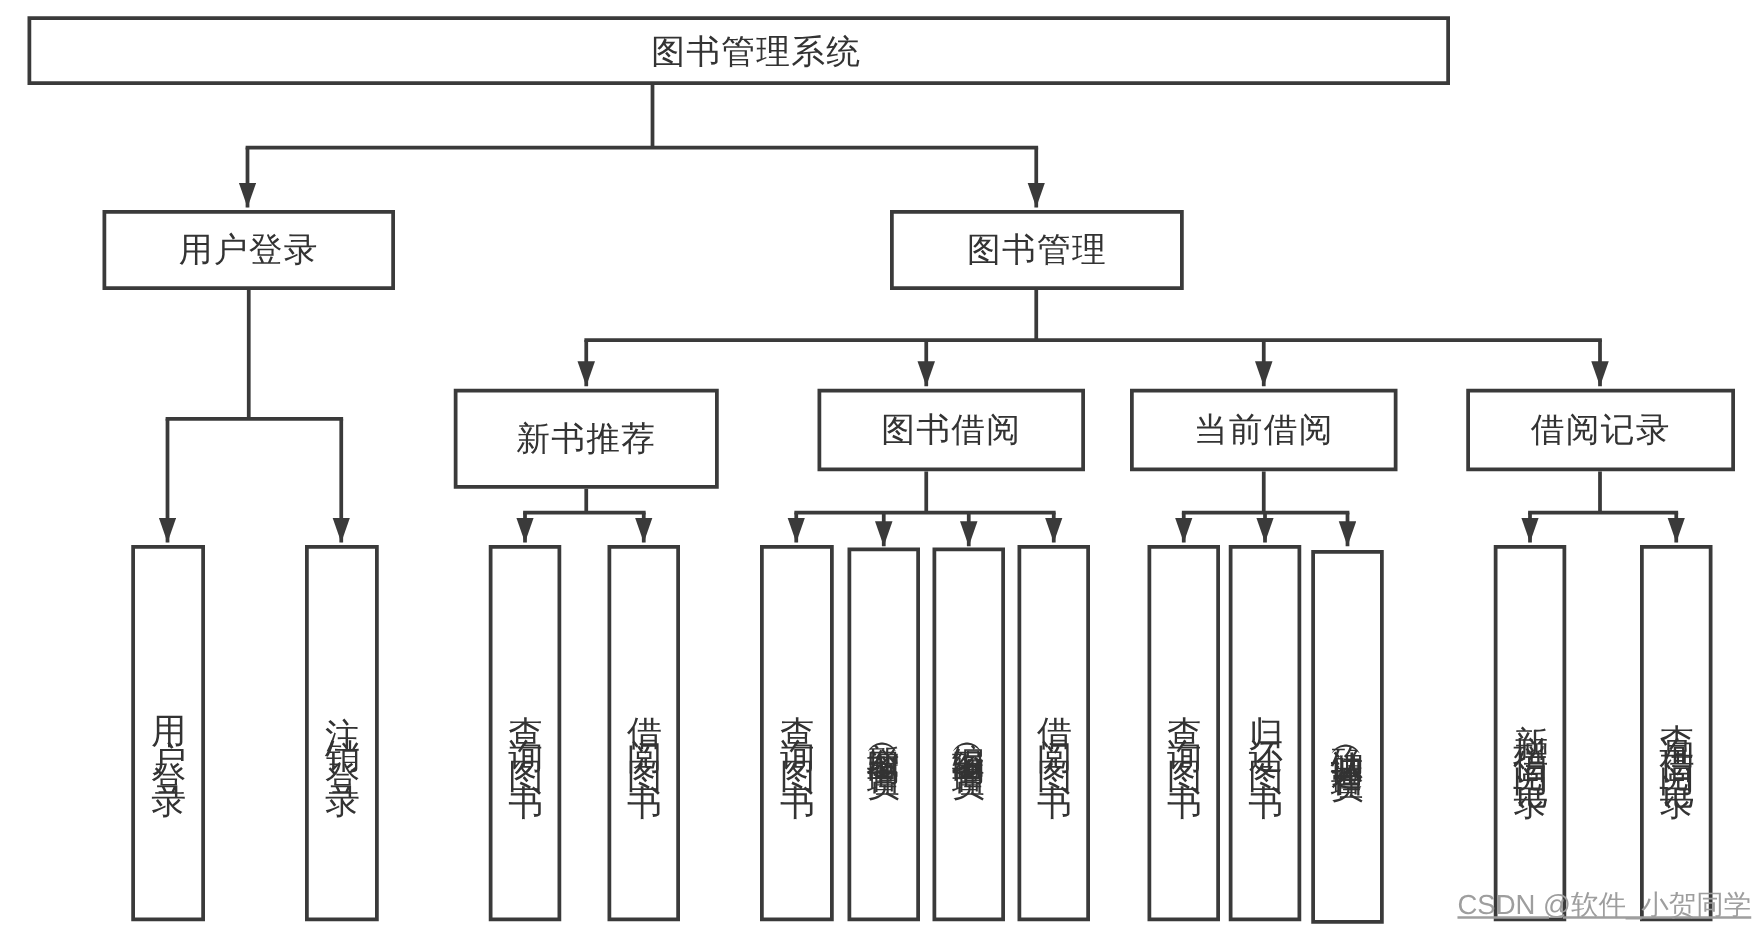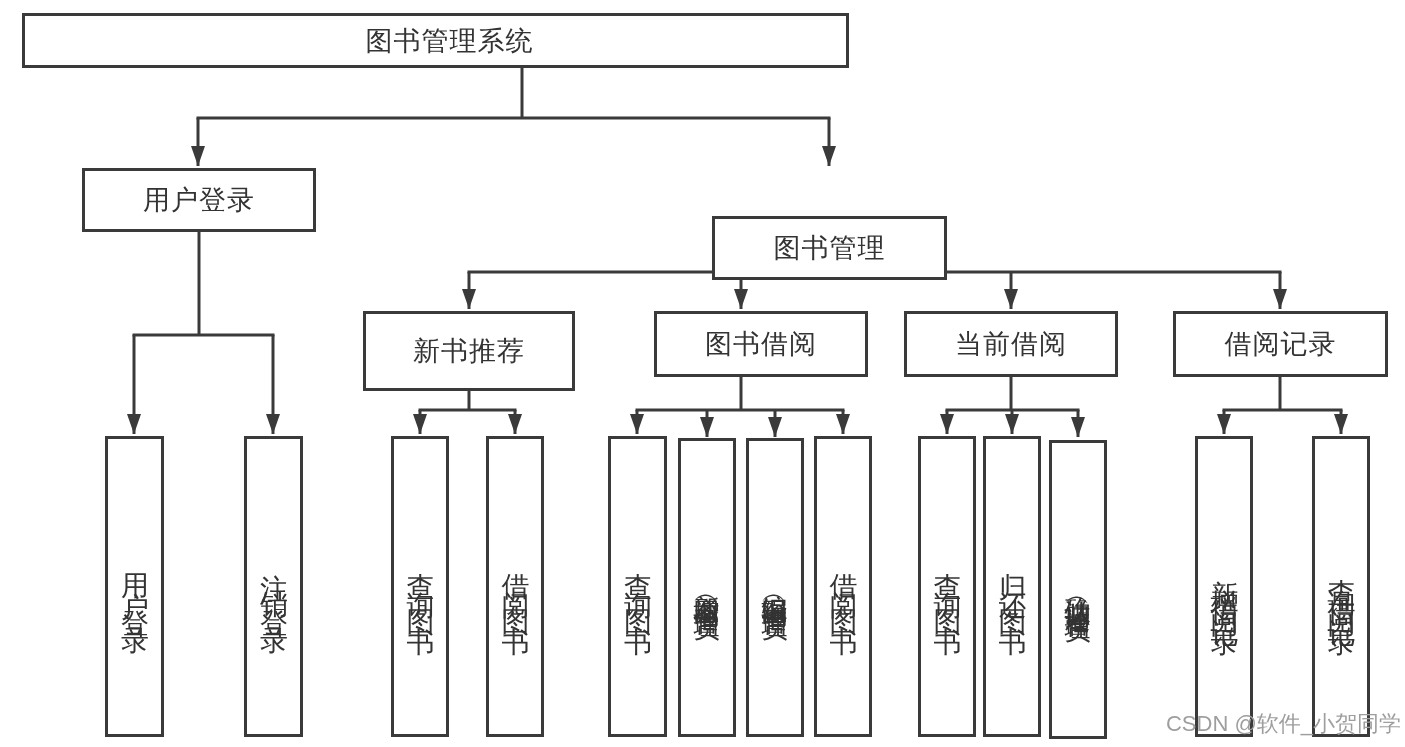--- a/index.html
+++ b/index.html
@@ -38,20 +38,21 @@
   .ls-wide span{font-size:28px;letter-spacing:18px;}
   .ls-mid  span{font-size:28px;letter-spacing:10px;}
   .ls-tight span{font-size:26px;letter-spacing:3px;}
   .watermark{
     position:absolute;
     right:4px;bottom:8px;
     font-size:22px;
     color:var(--watermark);
     white-space:nowrap;
     z-index:5;
+    text-decoration:underline;
   }
 </style>
 </head>
 <body>
 
 <div id="stage">
 
   <svg id="wires" width="1405" height="747" viewBox="0 0 1405 747">
     <defs>
       <marker id="arrowhead" markerUnits="userSpaceOnUse" markerWidth="22" markerHeight="16" refX="20" refY="7" orient="auto">
@@ -93,28 +94,28 @@
     <line x1="947" y1="410" x2="947" y2="434" marker-end="url(#arrowhead)"></line>
     <line x1="1012" y1="410" x2="1012" y2="434" marker-end="url(#arrowhead)"></line>
     <line x1="1078" y1="410" x2="1078" y2="437" marker-end="url(#arrowhead)"></line>
 
     <line x1="1280" y1="377" x2="1280" y2="410"></line>
     <line class="h" x1="1224" y1="410" x2="1341" y2="410"></line>
     <line x1="1224" y1="410" x2="1224" y2="434" marker-end="url(#arrowhead)"></line>
     <line x1="1341" y1="410" x2="1341" y2="434" marker-end="url(#arrowhead)"></line>
   </svg>
 
-  <div class="box" style="left:22px;top:13px;width:827px;height:55px;padding-left:28px;">
+  <div class="box" style="left:22px;top:13px;width:1138px;height:55px;padding-left:28px;">
     <span class="hlabel">图书管理系统</span>
   </div>
 
   <div class="box" style="left:82px;top:168px;width:234px;height:64px;">
     <span class="hlabel">用户登录</span>
   </div>
-  <div class="box" style="left:712px;top:168px;width:235px;height:64px;margin-top:48px;">
+  <div class="box" style="left:712px;top:168px;width:235px;height:64px;">
     <span class="hlabel">图书管理</span>
   </div>
 
   <div class="box" style="left:363px;top:311px;width:212px;height:80px;">
     <span class="hlabel">新书推荐</span>
   </div>
   <div class="box" style="left:634px;top:311px;width:214px;height:66px;margin-left:20px;">
     <span class="hlabel">图书借阅</span>
   </div>
   <div class="box" style="left:904px;top:311px;width:214px;height:66px;">

